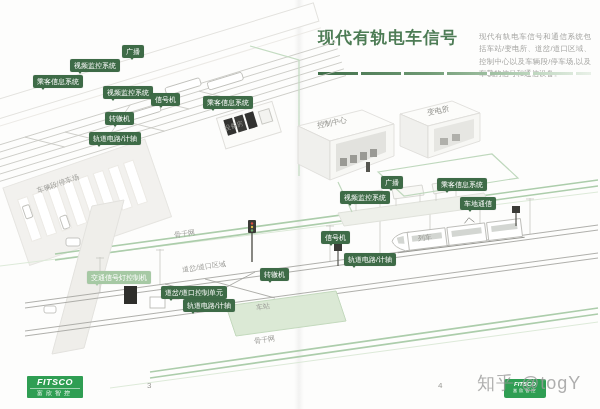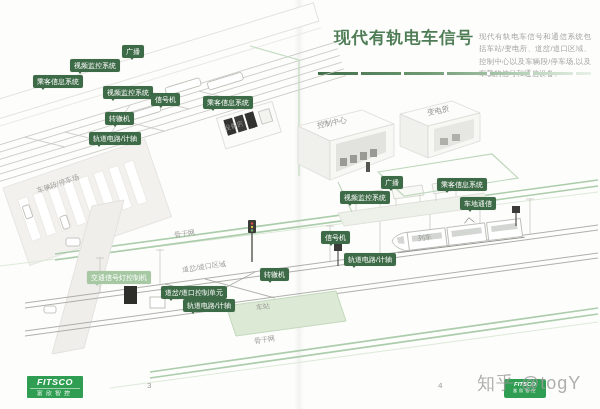--- a/index.html
+++ b/index.html
@@ -1,21 +1,21 @@
 <!DOCTYPE html>
 <html><head>
 <meta charset="utf-8">
 <style>
   html,body{margin:0;padding:0;background:#ffffff;}
   .page{position:relative;width:600px;height:409px;overflow:hidden;
         background:#fdfdfc;font-family:"Liberation Sans","DejaVu Sans",sans-serif;}
   .gutter{position:absolute;left:294px;top:0;width:10px;height:409px;
         background:linear-gradient(90deg,rgba(0,0,0,0),rgba(0,0,0,0.045),rgba(0,0,0,0));}
   
-  .title{position:absolute;left:334px;top:27px;color:#4d7c55;font-weight:bold;
+  .title{position:absolute;left:318px;top:27px;color:#4d7c55;font-weight:bold;
          font-size:16.5px;line-height:1.32;letter-spacing:1px;}
   .desc{position:absolute;left:479px;top:31px;width:112px;font-size:7.5px;
         color:#a5a5a2;line-height:1.65;text-align:justify;}
   .divider{position:absolute;left:318px;top:72px;width:273px;height:2.5px;
         background-image:repeating-linear-gradient(90deg,rgba(0,0,0,0) 0 40px,#ffffff 40px 43px),
         linear-gradient(90deg,#3f6e49 0%,#6f9a74 40%,#b7d2b8 75%,#e9f1e8 100%);}
   
   .glabel{--lbl:#3e6b47;position:absolute;background:var(--lbl);color:#ffffff;
         font-size:7px;line-height:1;padding:3px 4px;border-radius:2px;white-space:nowrap;
         z-index:4;box-shadow:0 0 1px rgba(0,0,0,0.25);}

